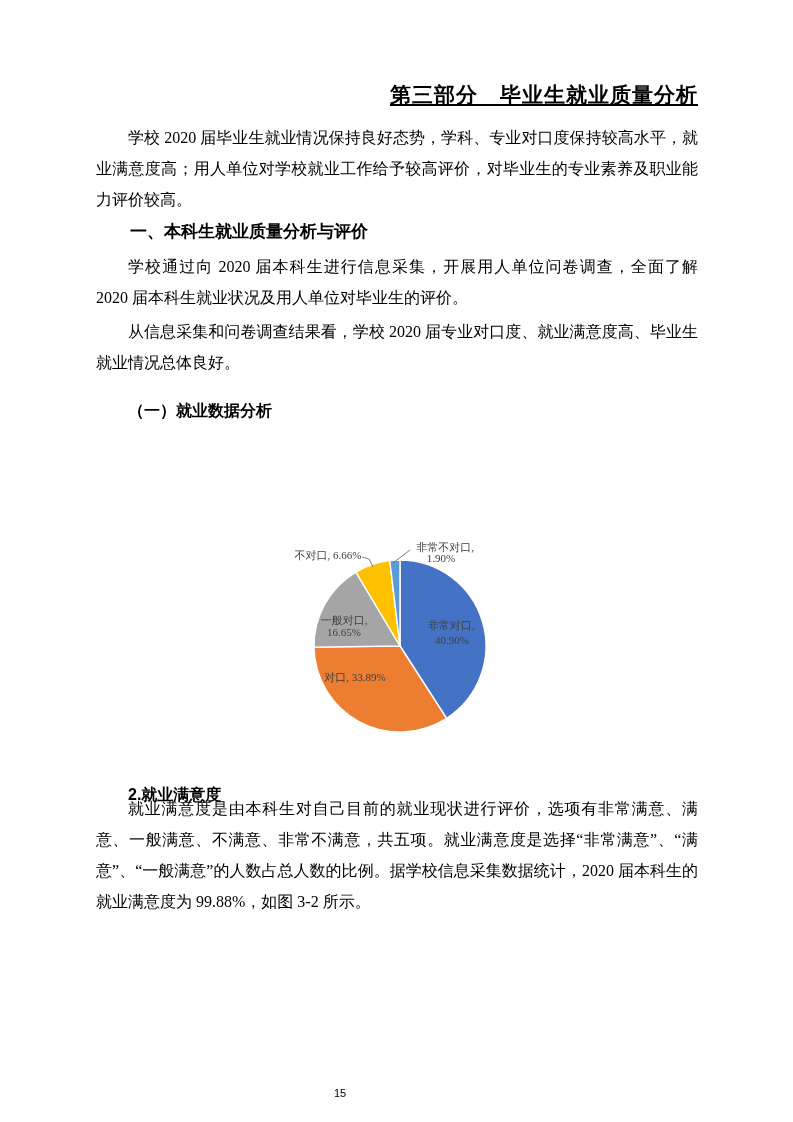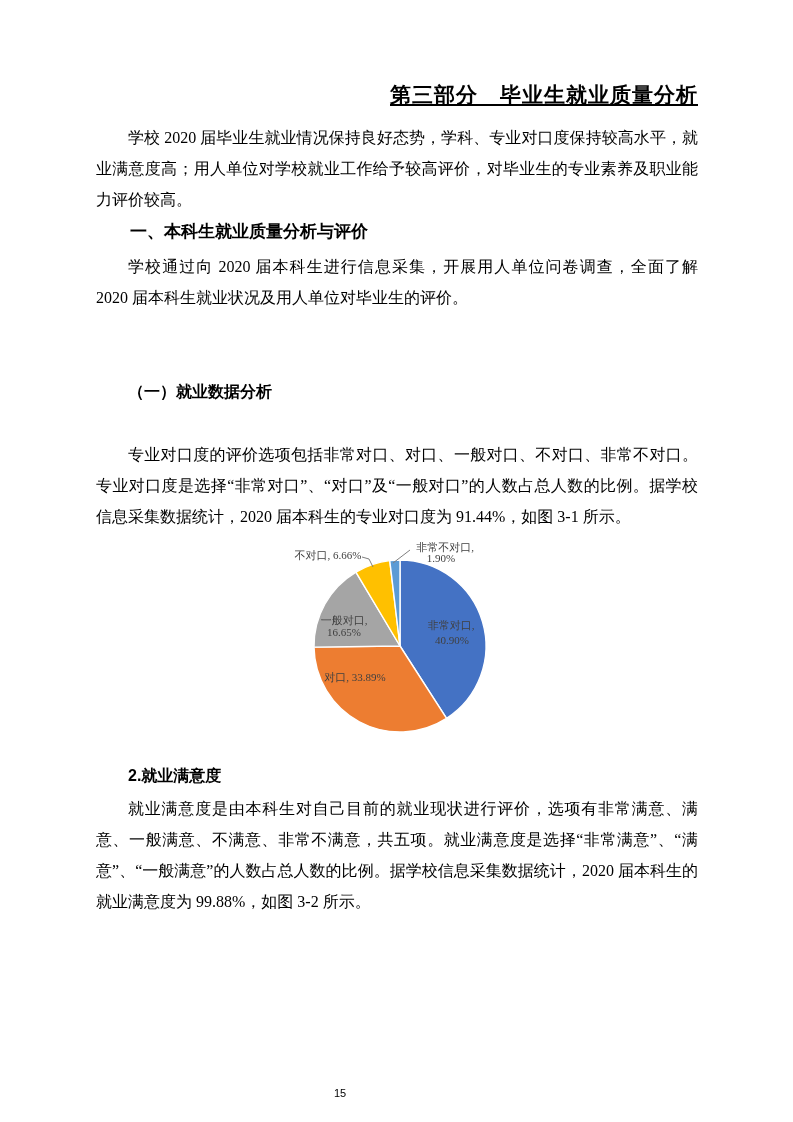--- a/index.html
+++ b/index.html
@@ -30,20 +30,21 @@
     font-size: 17px;
     line-height: 26px;
     text-indent: 2em;
   }
   .h-sub {
     font-family: "Liberation Sans", "DejaVu Sans", sans-serif;
     font-weight: 700;
     font-size: 16px;
     line-height: 26px;
     text-indent: 2em;
+    margin-top: 19px;
   }
   .h-sub1 { top: 379px; }
   .h-sub2 { top: 408px; }
   .h-sub3 { top: 763px; }
   .para {
     font-size: 16px;
     line-height: 31px;
     text-align: justify;
     text-indent: 2em;
   }
@@ -79,25 +80,25 @@
 <div class="page">
 
   <div class="block doc-title">第三部分　毕业生就业质量分析</div>
 
   <p class="block para p1">学校 2020 届毕业生就业情况保持良好态势，学科、专业对口度保持较高水平，就业满意度高；用人单位对学校就业工作给予较高评价，对毕业生的专业素养及职业能力评价较高。</p>
 
   <div class="block h-section">一、本科生就业质量分析与评价</div>
 
   <p class="block para p2">学校通过向 2020 届本科生进行信息采集，开展用人单位问卷调查，全面了解 2020 届本科生就业状况及用人单位对毕业生的评价。</p>
 
+  <p class="block para p3">从信息采集和问卷调查结果看，学校 2020 届专业对口度、就业满意度高、毕业生就业情况总体良好。</p>
 
   <div class="block h-sub h-sub1">（一）就业数据分析</div>
 
 
-  <p class="block para p4">专业对口度的评价选项包括非常对口、对口、一般对口、不对口、非常不对口。专业对口度是选择“非常对口”、“对口”及“一般对口”的人数占总人数的比例。据学校信息采集数据统计，2020 届本科生的专业对口度为 91.44%，如图 3-1 所示。</p>
 
   <svg class="chart-svg" width="440" height="205" viewBox="0 0 440 205">
     <g>
         <path d="M220,106 L220.00,20.00 A86,86 0 0 1 266.54,178.32 Z" fill="#4472C4" stroke="#ffffff" stroke-width="1.4"></path>
         <path d="M220,106 L266.54,178.32 A86,86 0 0 1 134.01,107.13 Z" fill="#ED7D31" stroke="#ffffff" stroke-width="1.4"></path>
         <path d="M220,106 L134.01,107.13 A86,86 0 0 1 175.94,32.14 Z" fill="#A5A5A5" stroke="#ffffff" stroke-width="1.4"></path>
         <path d="M220,106 L175.94,32.14 A86,86 0 0 1 209.76,20.61 Z" fill="#FFC000" stroke="#ffffff" stroke-width="1.4"></path>
         <path d="M220,106 L209.76,20.61 A86,86 0 0 1 220.00,20.00 Z" fill="#5B9BD5" stroke="#ffffff" stroke-width="1.4"></path>
       </g>
     <polyline points="182,17 189,19 193,27" fill="none" stroke="#7f7f7f" stroke-width="1"></polyline>

